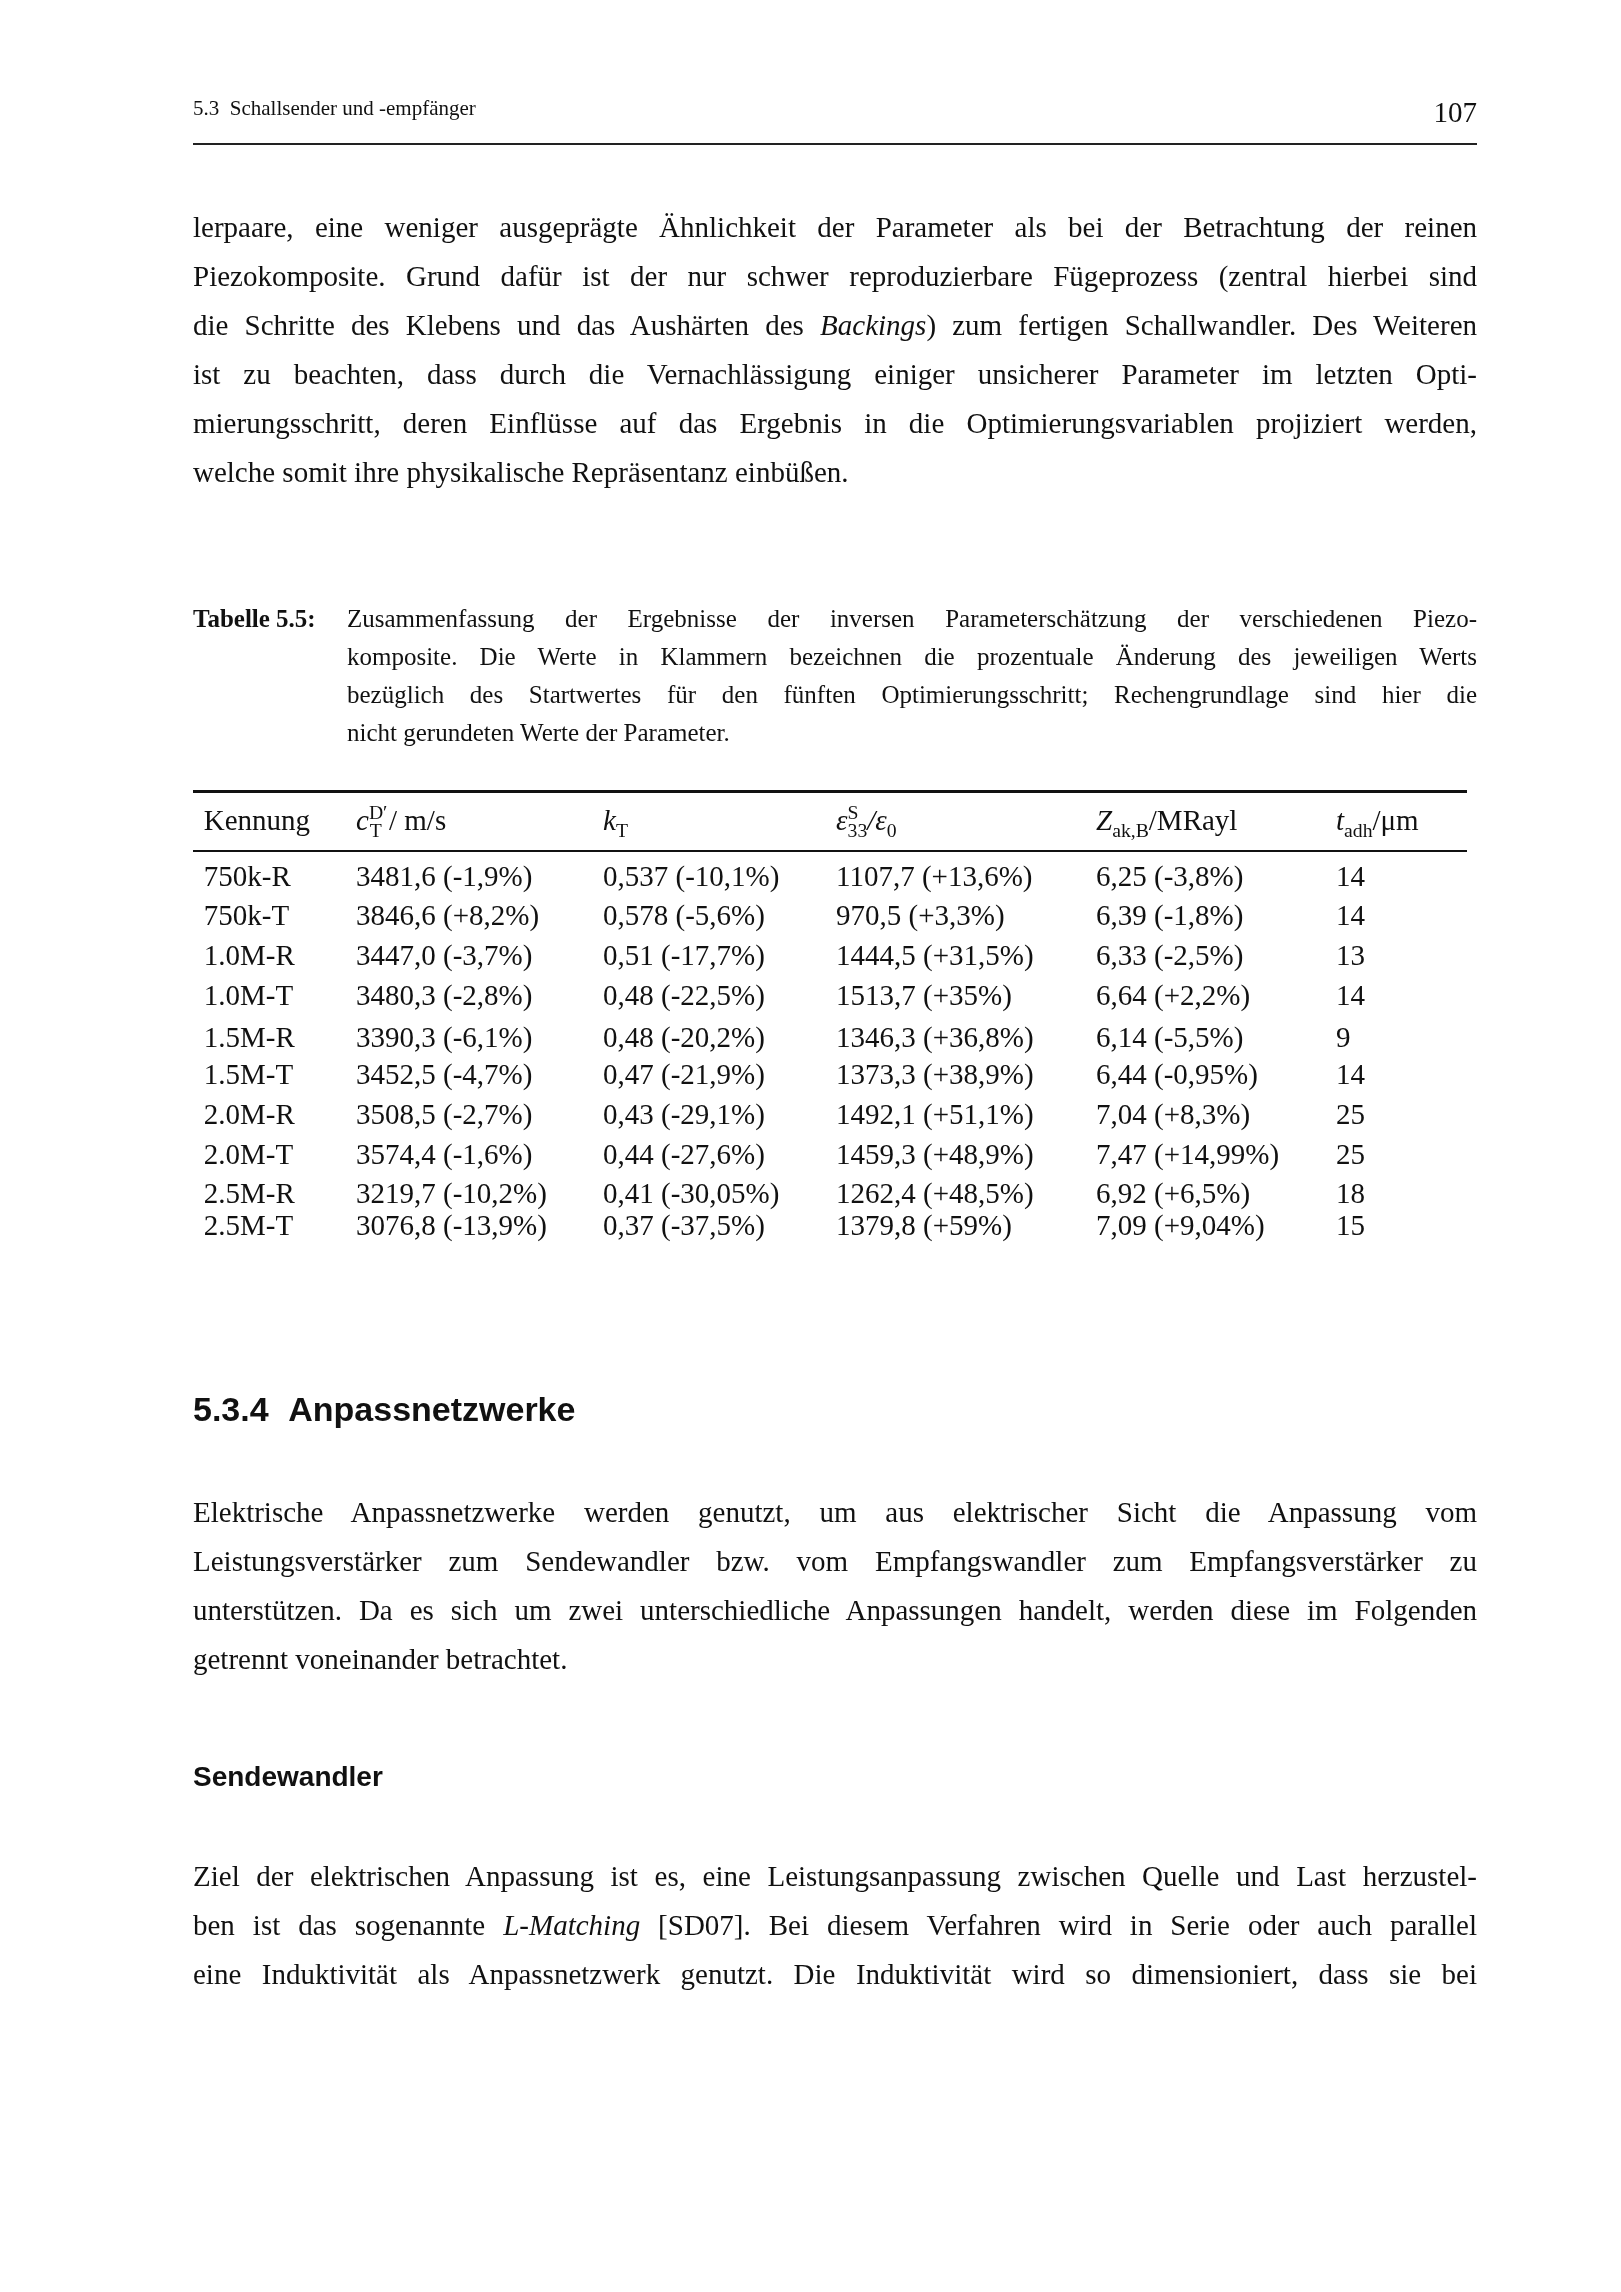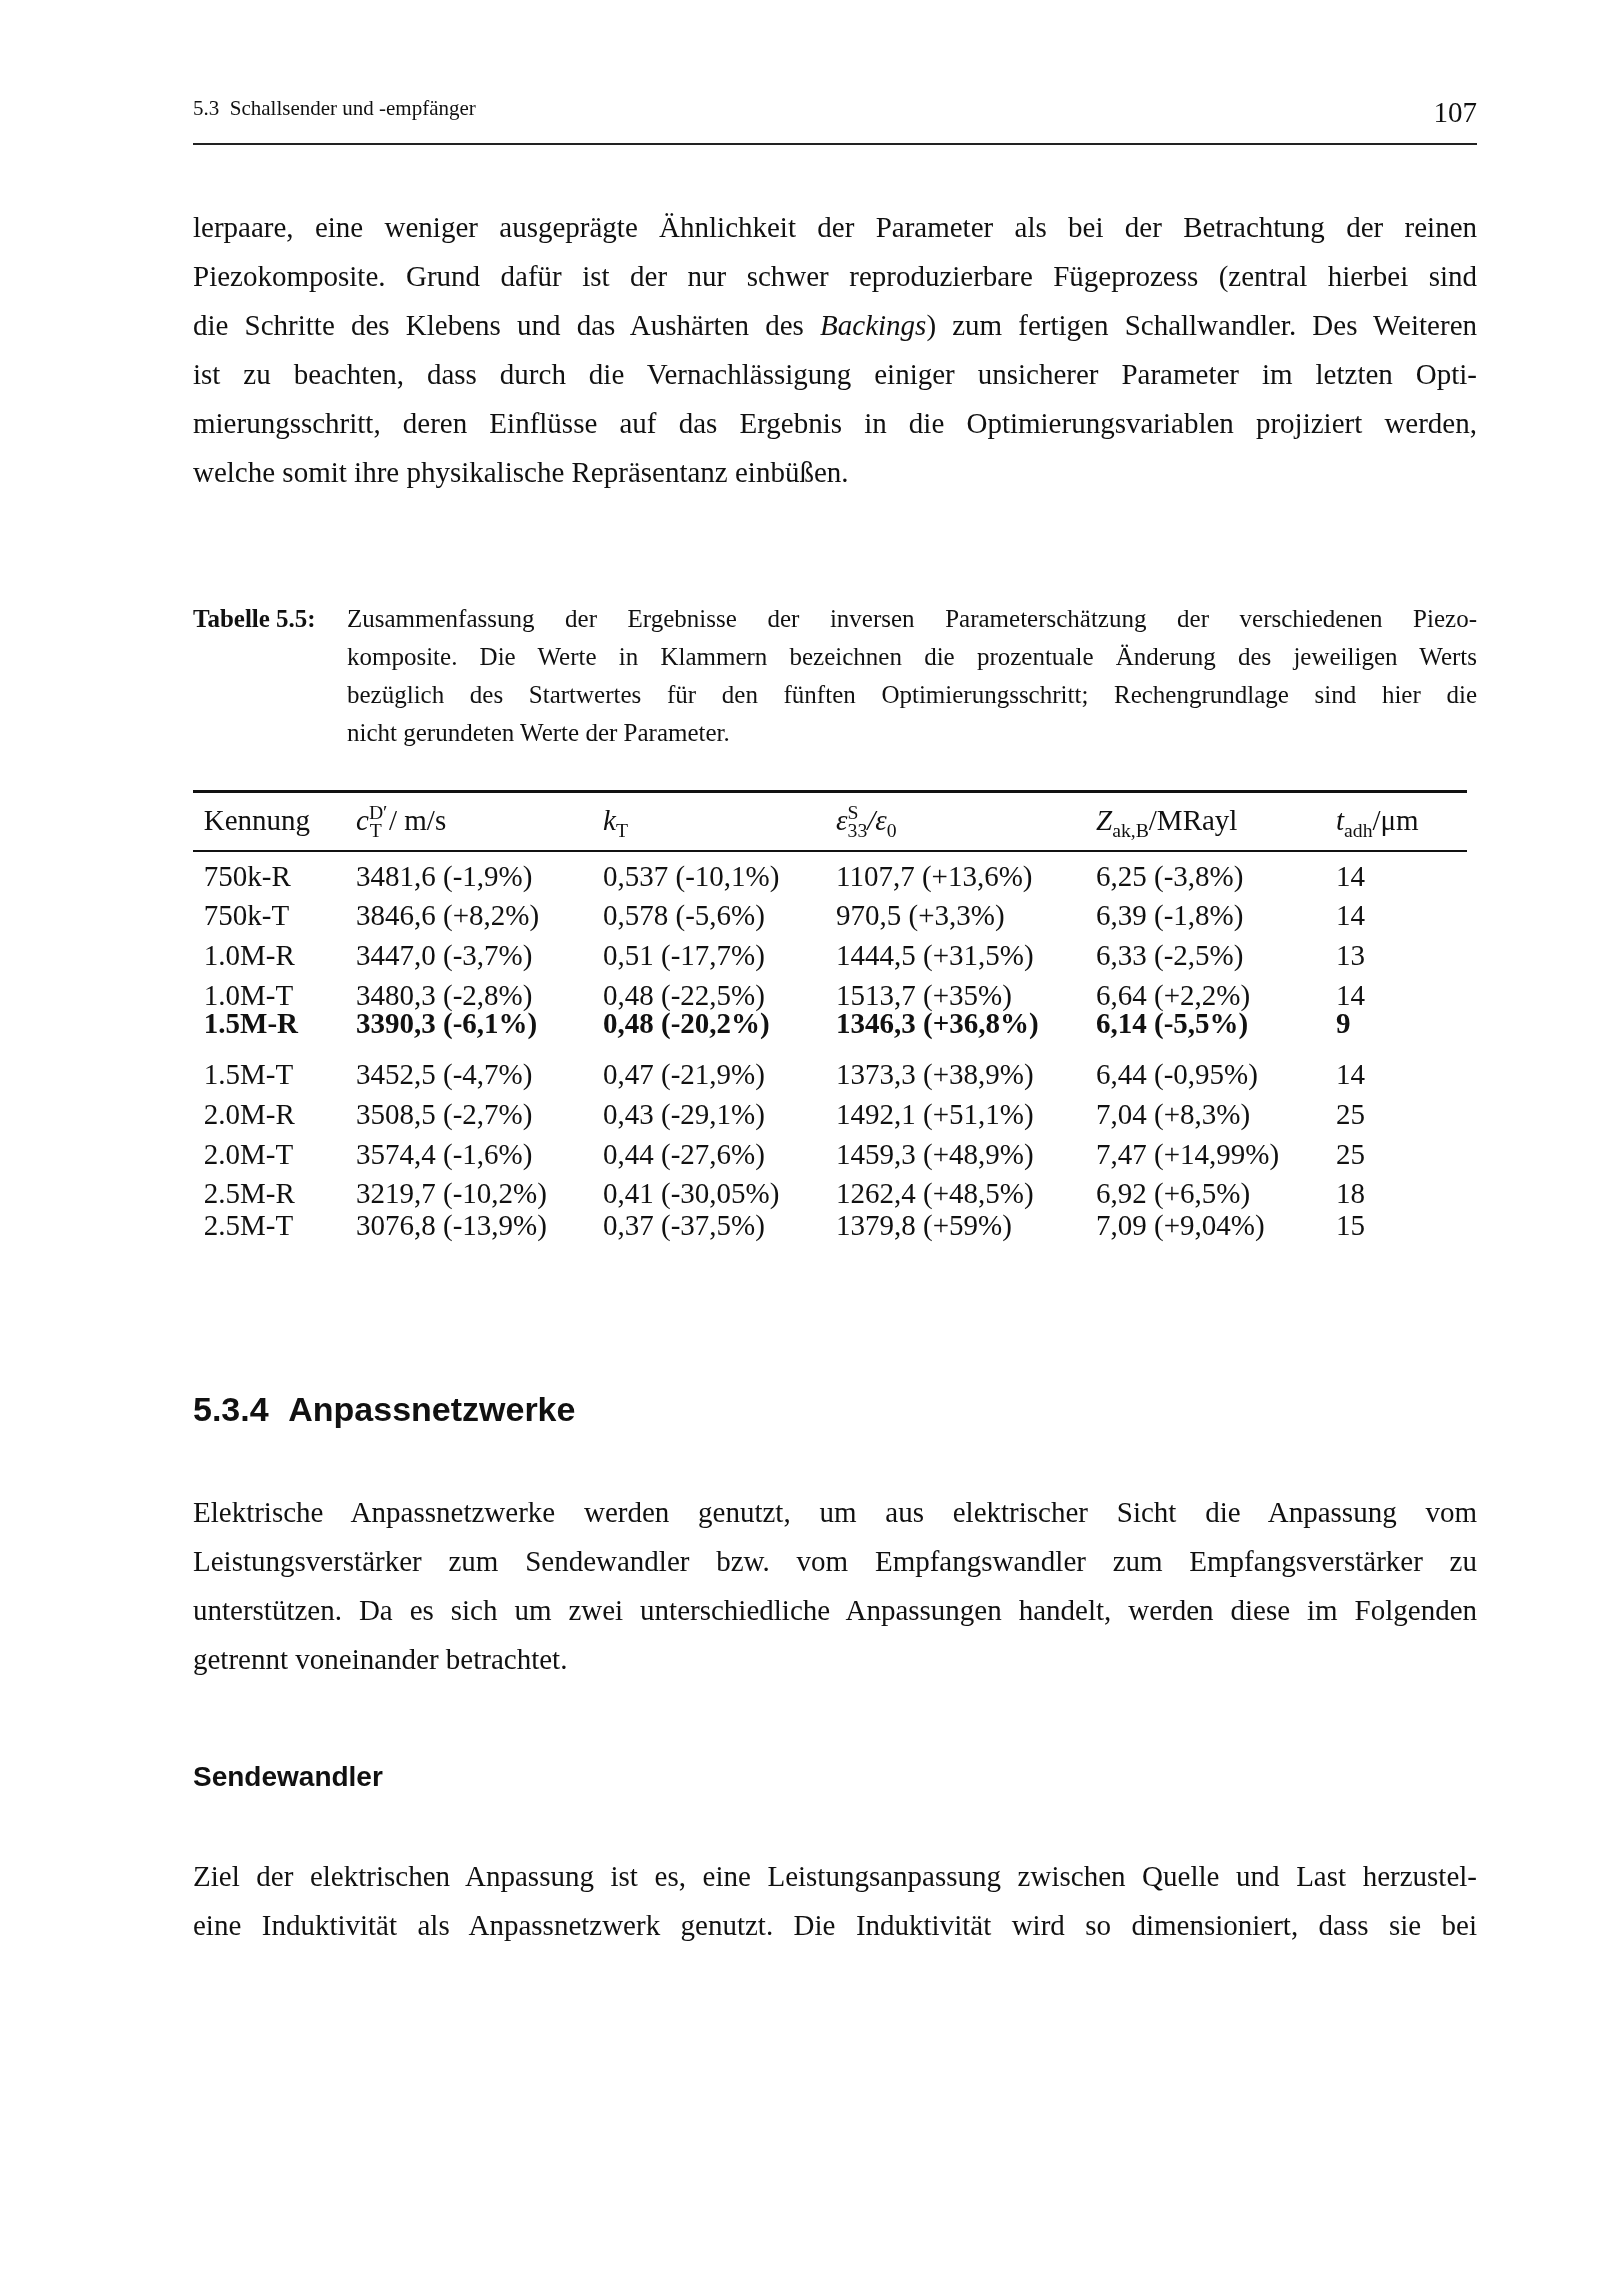--- a/index.html
+++ b/index.html
@@ -92,21 +92,21 @@
       <span class="cell c5">13</span>
   </div>
   <div class="row" style="top:186px;">
     <span class="cell c0">1.0M-T</span>
       <span class="cell c1">3480,3 (-2,8%)</span>
       <span class="cell c2">0,48 (-22,5%)</span>
       <span class="cell c3">1513,7 (+35%)</span>
       <span class="cell c4">6,64 (+2,2%)</span>
       <span class="cell c5">14</span>
   </div>
-  <div class="row" style="top:214px;font-weight:bold;">
+  <div class="row" style="top:228px;">
     <span class="cell c0">1.5M-R</span>
       <span class="cell c1">3390,3 (-6,1%)</span>
       <span class="cell c2">0,48 (-20,2%)</span>
       <span class="cell c3">1346,3 (+36,8%)</span>
       <span class="cell c4">6,14 (-5,5%)</span>
       <span class="cell c5">9</span>
   </div>
   <div class="row" style="top:265px;">
     <span class="cell c0">1.5M-T</span>
       <span class="cell c1">3452,5 (-4,7%)</span>
@@ -157,15 +157,16 @@
   <span class="ln">Elektrische Anpassnetzwerke werden genutzt, um aus elektrischer Sicht die Anpassung vom</span>
   <span class="ln">Leistungsverstärker zum Sendewandler bzw. vom Empfangswandler zum Empfangsverstärker zu</span>
   <span class="ln">unterstützen. Da es sich um zwei unterschiedliche Anpassungen handelt, werden diese im Folgenden</span>
   <span class="ln last">getrennt voneinander betrachtet.</span>
 </div>
 
 <div class="abs h3" style="top:1761px;">Sendewandler</div>
 
 <div class="abs para" style="top:1852px;">
   <span class="ln">Ziel der elektrischen Anpassung ist es, eine Leistungsanpassung zwischen Quelle und Last herzustel-</span>
+  <span class="ln"><span>ben ist das sogenannte</span> <span class="ital">L-Matching</span> <span>[SD07]. Bei diesem Verfahren wird in Serie oder auch parallel</span></span>
   <span class="ln">eine Induktivität als Anpassnetzwerk genutzt. Die Induktivität wird so dimensioniert, dass sie bei</span>
 </div>
 
 
 </body></html>

